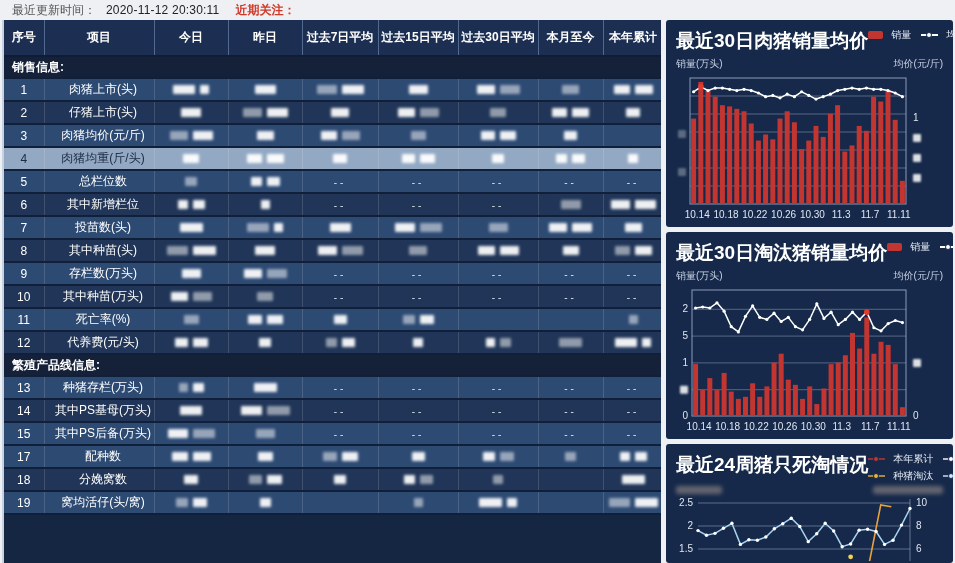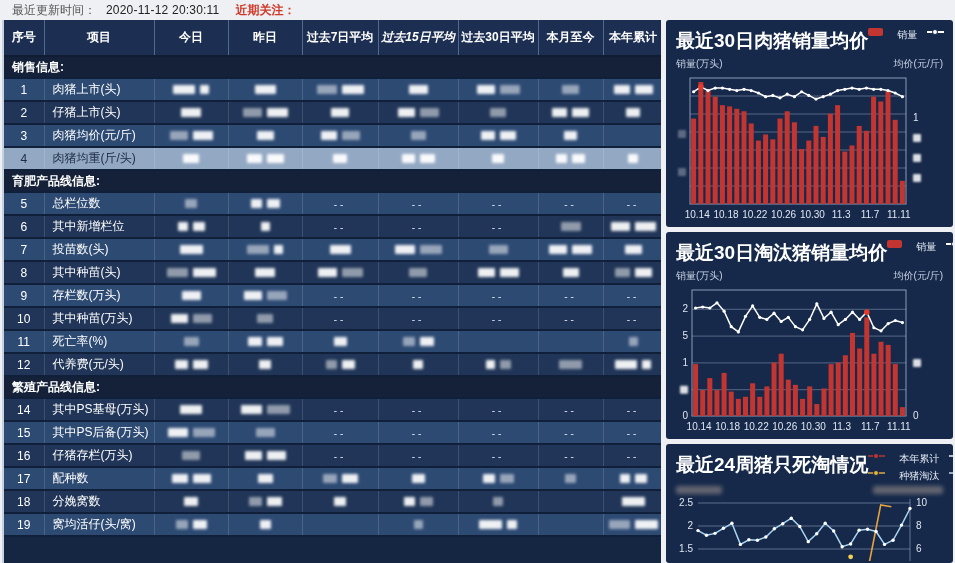--- a/index.html
+++ b/index.html
@@ -21,37 +21,37 @@
   .tablebox { width:659px; height:543px; overflow:hidden; background:#152642; border-left:2px solid #c7d2e0; }
   table { border-collapse:collapse; table-layout:fixed; width:659px; }
   th { height:36px; background:#1c2f53; color:#fff; font-size:12px; font-weight:bold;
        border-right:1px solid rgba(130,155,195,.55); border-bottom:2px solid #0f1c33; text-align:center; }
   td { border-right:1px solid rgba(255,255,255,.14); border-bottom:2px solid #10203a;
        color:#fff; font-size:12px; height:23px; text-align:center; vertical-align:middle; }
   tr.sec td { background:#142138; text-align:left; padding-left:8px; font-weight:bold; height:22px; border-right:none; }
   tr.light td { background:#2d4a73; }
   tr.dark  td { background:#203557; }
   tr.hl    td { background:#93a8c3; color:#1c2b44; }
-  td.lbl { text-align:left; padding-left:8px; }
+  td.lbl { text-align:center; padding-left:8px; }
   .cellwrap { display:flex; justify-content:center; align-items:center; gap:5px; }
   .blurblk { height:9px; background:#ffffff; opacity:.92; border-radius:1px; filter:blur(1.4px); }
   .blurblk.dim { opacity:.5; }
   tr.hl .blurblk { opacity:.95; }
   .dash { color:#dfe6f2; font-size:10px; letter-spacing:3px; }
 
   
   .charts { display:flex; flex-direction:column; gap:5px; width:287px; }
   .card { width:287px; background:#16294a; border-radius:3px; padding:8px 10px 4px 10px; overflow:hidden; }
   .card.c1, .card.c2 { height:207px; }
   .card.c3 { height:119px; }
   .card-head { display:flex; justify-content:space-between; align-items:flex-start; }
   .c-title { color:#fff; font-size:19px; font-weight:bold; white-space:nowrap; }
   .legend { display:flex; gap:10px; align-items:center; font-size:10px; color:#e4eaf4; }
   .legend.grid2 { display:grid; grid-template-columns:auto auto; gap:3px 10px; }
-  .leg-item { display:flex; align-items:flex-start; gap:14px; cursor:pointer; white-space:nowrap; }
+  .leg-item { display:flex; align-items:center; gap:8px; cursor:pointer; white-space:nowrap; }
   .sw-bar { width:15px; height:8px; border-radius:2px; background:#c23531; }
   .sw-line { position:relative; width:17px; height:8px; }
   .sw-line .ln { position:absolute; top:3px; left:0; width:17px; height:2px; background:#fff; }
   .sw-line .dt { position:absolute; top:1px; left:5px; width:6px; height:6px; border-radius:50%; background:#fff; border:1px solid #16294a; }
   .axisrow { display:flex; justify-content:space-between; align-items:center; font-size:10px; color:#c8d2e4; margin:3px 0 1px 0; }
   .blurstrip { height:8px; border-radius:2px; background:rgba(195,175,160,.45); filter:blur(2px); }
   svg { display:block; }
   svg text { font-family:"Liberation Sans","DejaVu Sans",sans-serif; }
 </style>
 </head>
@@ -69,21 +69,21 @@
 
     <div class="tablebox">
       <table>
         <thead>
             <tr id="thead-row">
               <th style="width: 40px;">序号</th>
               <th style="width: 110px;">项目</th>
               <th style="width: 74px;">今日</th>
               <th style="width: 74px; margin-top: 40px;">昨日</th>
               <th style="width: 76px;">过去7日平均</th>
-              <th style="width: 80px; font-style: italic;">过去15日平均</th>
+              <th style="width: 80px;">过去15日平均</th>
               <th style="width: 80px;">过去30日平均</th>
               <th style="width: 65px;">本月至今</th>
               <th style="width: 60px;">本年累计</th>
             </tr>
           </thead>
         <tbody id="tbody">
             <tr class="sec">
               <td colspan="9">销售信息:</td>
             </tr>
             <tr class="light">
@@ -244,23 +244,20 @@
                   <div class="blurblk dim" style="width: 11px;"></div>
                   <div class="blurblk" style="width: 13px;"></div>
                 </div>
               </td>
               <td>
                 <div class="cellwrap">
                   <div class="blurblk" style="width: 10px;"></div>
                 </div>
               </td>
             </tr>
-            <tr class="sec">
-              <td colspan="9">育肥产品线信息:</td>
-            </tr>
             <tr class="light">
               <td>5</td>
               <td class="lbl">总栏位数</td>
               <td>
                 <div class="cellwrap">
                   <div class="blurblk dim" style="width: 12px;"></div>
                 </div>
               </td>
               <td>
                 <div class="cellwrap">
@@ -500,20 +497,40 @@
               <td>
                 <div class="cellwrap">
                   <div class="blurblk" style="width: 22px;"></div>
                   <div class="blurblk" style="width: 9px;"></div>
                 </div>
               </td>
             </tr>
             <tr class="sec">
               <td colspan="9">繁殖产品线信息:</td>
             </tr>
+            <tr class="light">
+              <td>13</td>
+              <td class="lbl">种猪存栏(万头)</td>
+              <td>
+                <div class="cellwrap">
+                  <div class="blurblk dim" style="width: 9px;"></div>
+                  <div class="blurblk" style="width: 11px;"></div>
+                </div>
+              </td>
+              <td>
+                <div class="cellwrap">
+                  <div class="blurblk" style="width: 23px;"></div>
+                </div>
+              </td>
+              <td><span class="dash">--</span></td>
+              <td><span class="dash">--</span></td>
+              <td><span class="dash">--</span></td>
+              <td><span class="dash">--</span></td>
+              <td><span class="dash">--</span></td>
+            </tr>
             <tr class="dark">
               <td>14</td>
               <td class="lbl">其中PS基母(万头)</td>
               <td>
                 <div class="cellwrap">
                   <div class="blurblk" style="width: 22px;"></div>
                 </div>
               </td>
               <td>
                 <div class="cellwrap">
@@ -532,40 +549,20 @@
               <td class="lbl">其中PS后备(万头)</td>
               <td>
                 <div class="cellwrap">
                   <div class="blurblk" style="width: 20px;"></div>
                   <div class="blurblk dim" style="width: 22px;"></div>
                 </div>
               </td>
               <td>
                 <div class="cellwrap">
                   <div class="blurblk dim" style="width: 19px;"></div>
-                </div>
-              </td>
-              <td><span class="dash">--</span></td>
-              <td><span class="dash">--</span></td>
-              <td><span class="dash">--</span></td>
-              <td><span class="dash">--</span></td>
-              <td><span class="dash">--</span></td>
-            </tr>
-            <tr class="dark">
-              <td>16</td>
-              <td class="lbl">仔猪存栏(万头)</td>
-              <td>
-                <div class="cellwrap">
-                  <div class="blurblk dim" style="width: 18px;"></div>
-                </div>
-              </td>
-              <td>
-                <div class="cellwrap">
-                  <div class="blurblk" style="width: 17px;"></div>
-                  <div class="blurblk" style="width: 19px;"></div>
                 </div>
               </td>
               <td><span class="dash">--</span></td>
               <td><span class="dash">--</span></td>
               <td><span class="dash">--</span></td>
               <td><span class="dash">--</span></td>
               <td><span class="dash">--</span></td>
             </tr>
             <tr class="light">
               <td>17</td>

